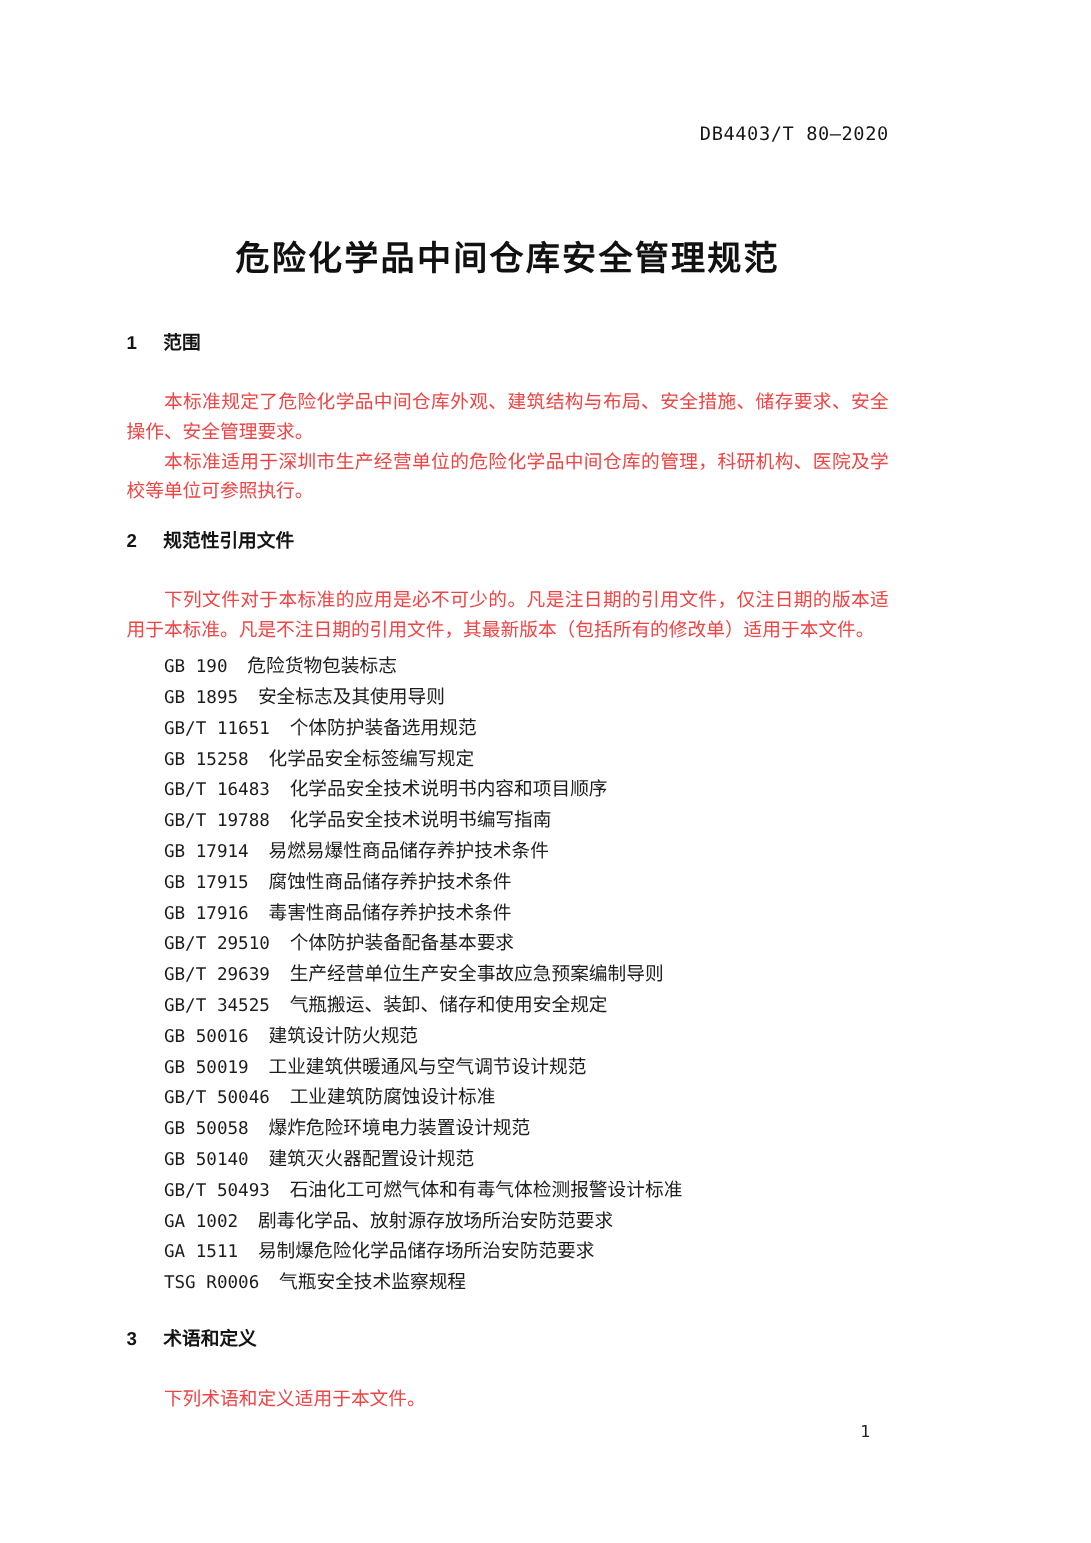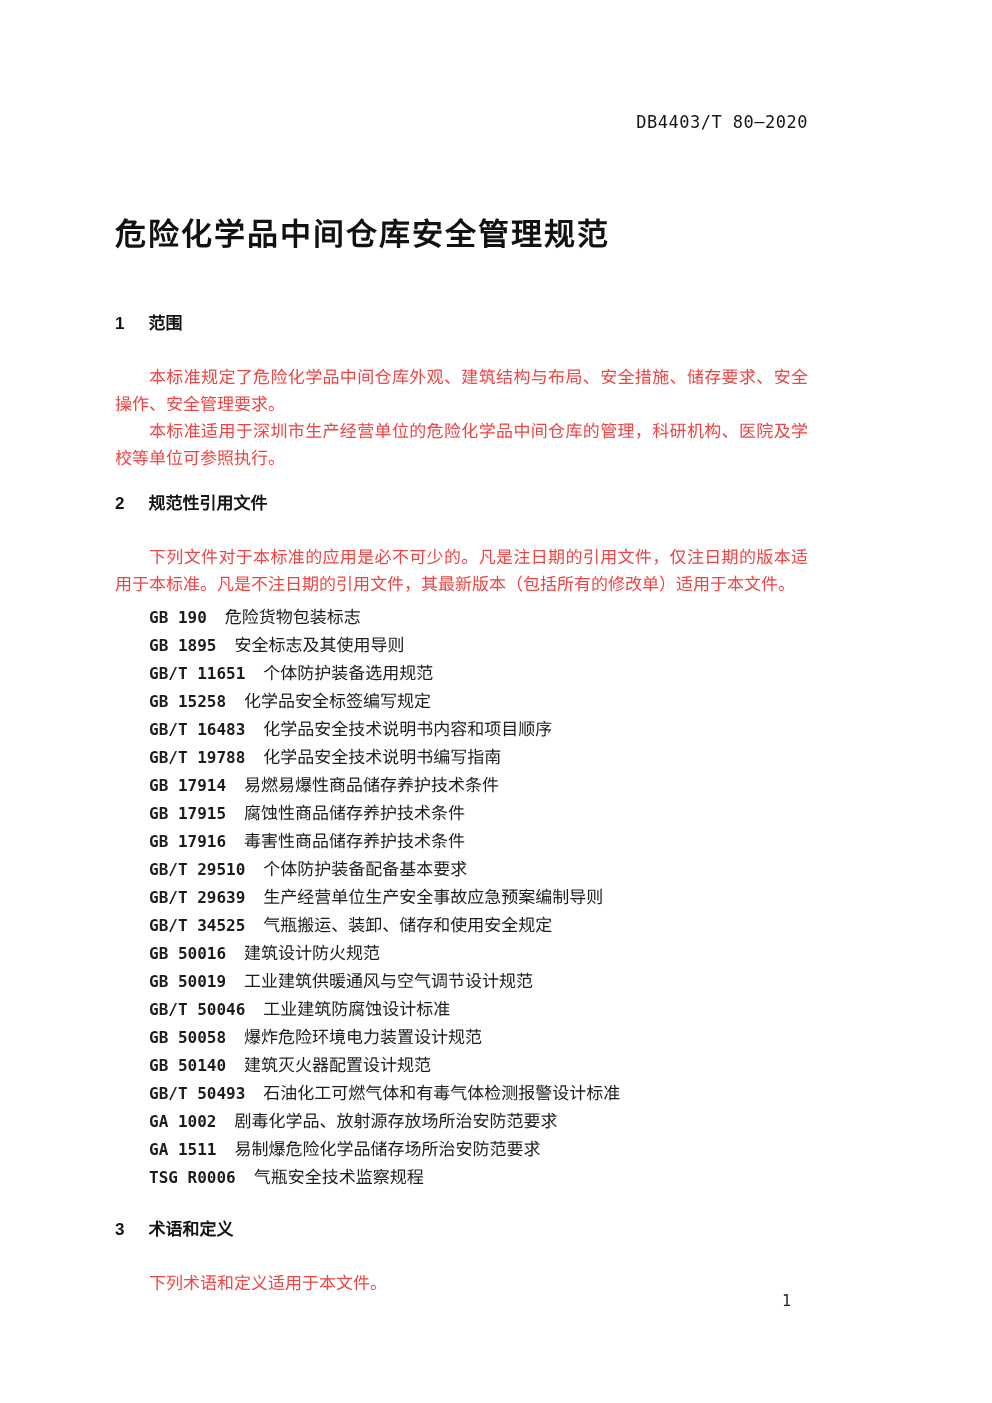--- a/index.html
+++ b/index.html
@@ -22,40 +22,40 @@
   .doc-code {
     text-align: right;
     font-family: "DejaVu Sans Mono", "Liberation Mono", monospace;
     font-size: 17px;
     line-height: 20px;
     letter-spacing: 0.5px;
     color: #161616;
   }
   .doc-title {
     margin: 84px 0 0 0;
-    text-align: left;
+    text-align: center;
     font-family: "Liberation Sans", "DejaVu Sans", sans-serif;
     font-weight: 700;
     font-size: 31px;
     line-height: 38px;
     letter-spacing: 2px;
     color: #111111;
   }
   .sec-heading {
     font-family: "Liberation Sans", "DejaVu Sans", sans-serif;
     font-weight: 700;
     font-size: 17px;
     line-height: 20px;
     color: #141414;
   }
   .sec-heading .sec-num {
     display: inline-block;
     margin-right: 24px;
   }
-  .mt-h1 { margin-top: 60px; }
+  .mt-h1 { margin-top: 48px; }
   .mt-h2 { margin-top: 22px; }
   .mt-h3 { margin-top: 28px; }
   .para-group {
     margin-top: 30px;
   }
   .para {
     margin: 0;
     font-size: 17px;
     line-height: 27px;
     text-indent: 2em;
@@ -70,21 +70,20 @@
   .ref-item {
     font-size: 17px;
     line-height: 28px;
     white-space: nowrap;
     color: #1c1c1c;
   }
   .ref-code {
     font-family: "DejaVu Sans Mono", "Liberation Mono", monospace;
     font-size: 16px;
     margin-right: 18px;
-    font-weight: bold;
   }
   .page-number {
     position: absolute;
     top: 1292px;
     right: 109px;
     font-family: "DejaVu Sans Mono", "Liberation Mono", monospace;
     font-size: 15px;
     color: #222222;
   }
 </style>

